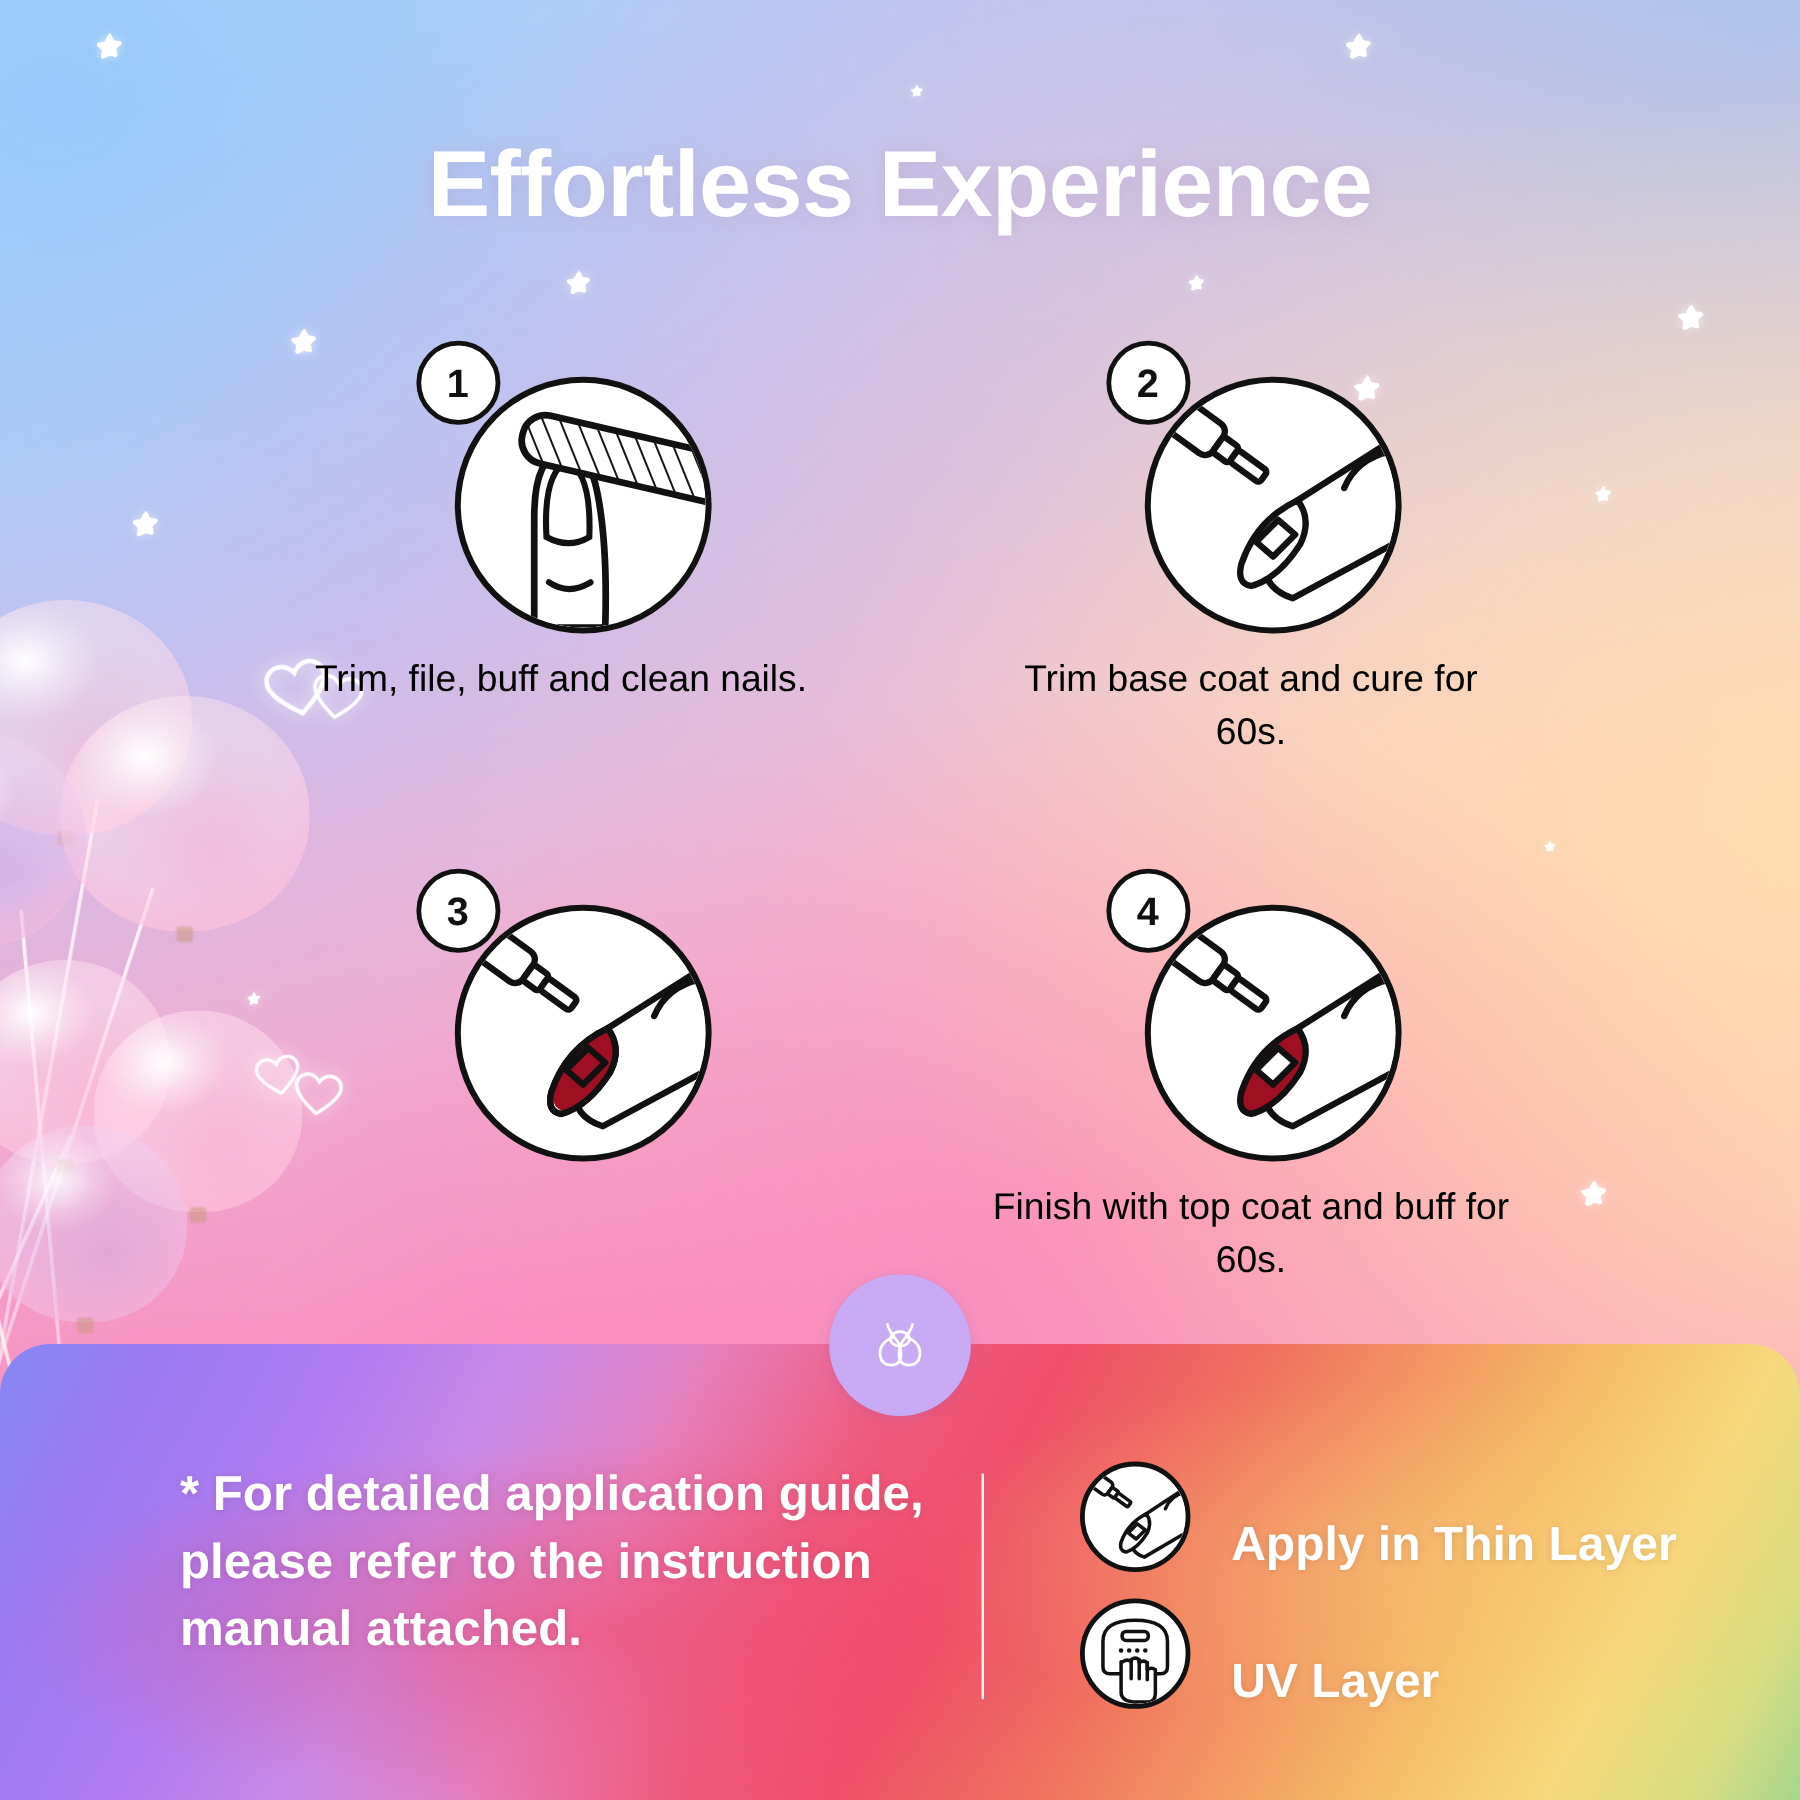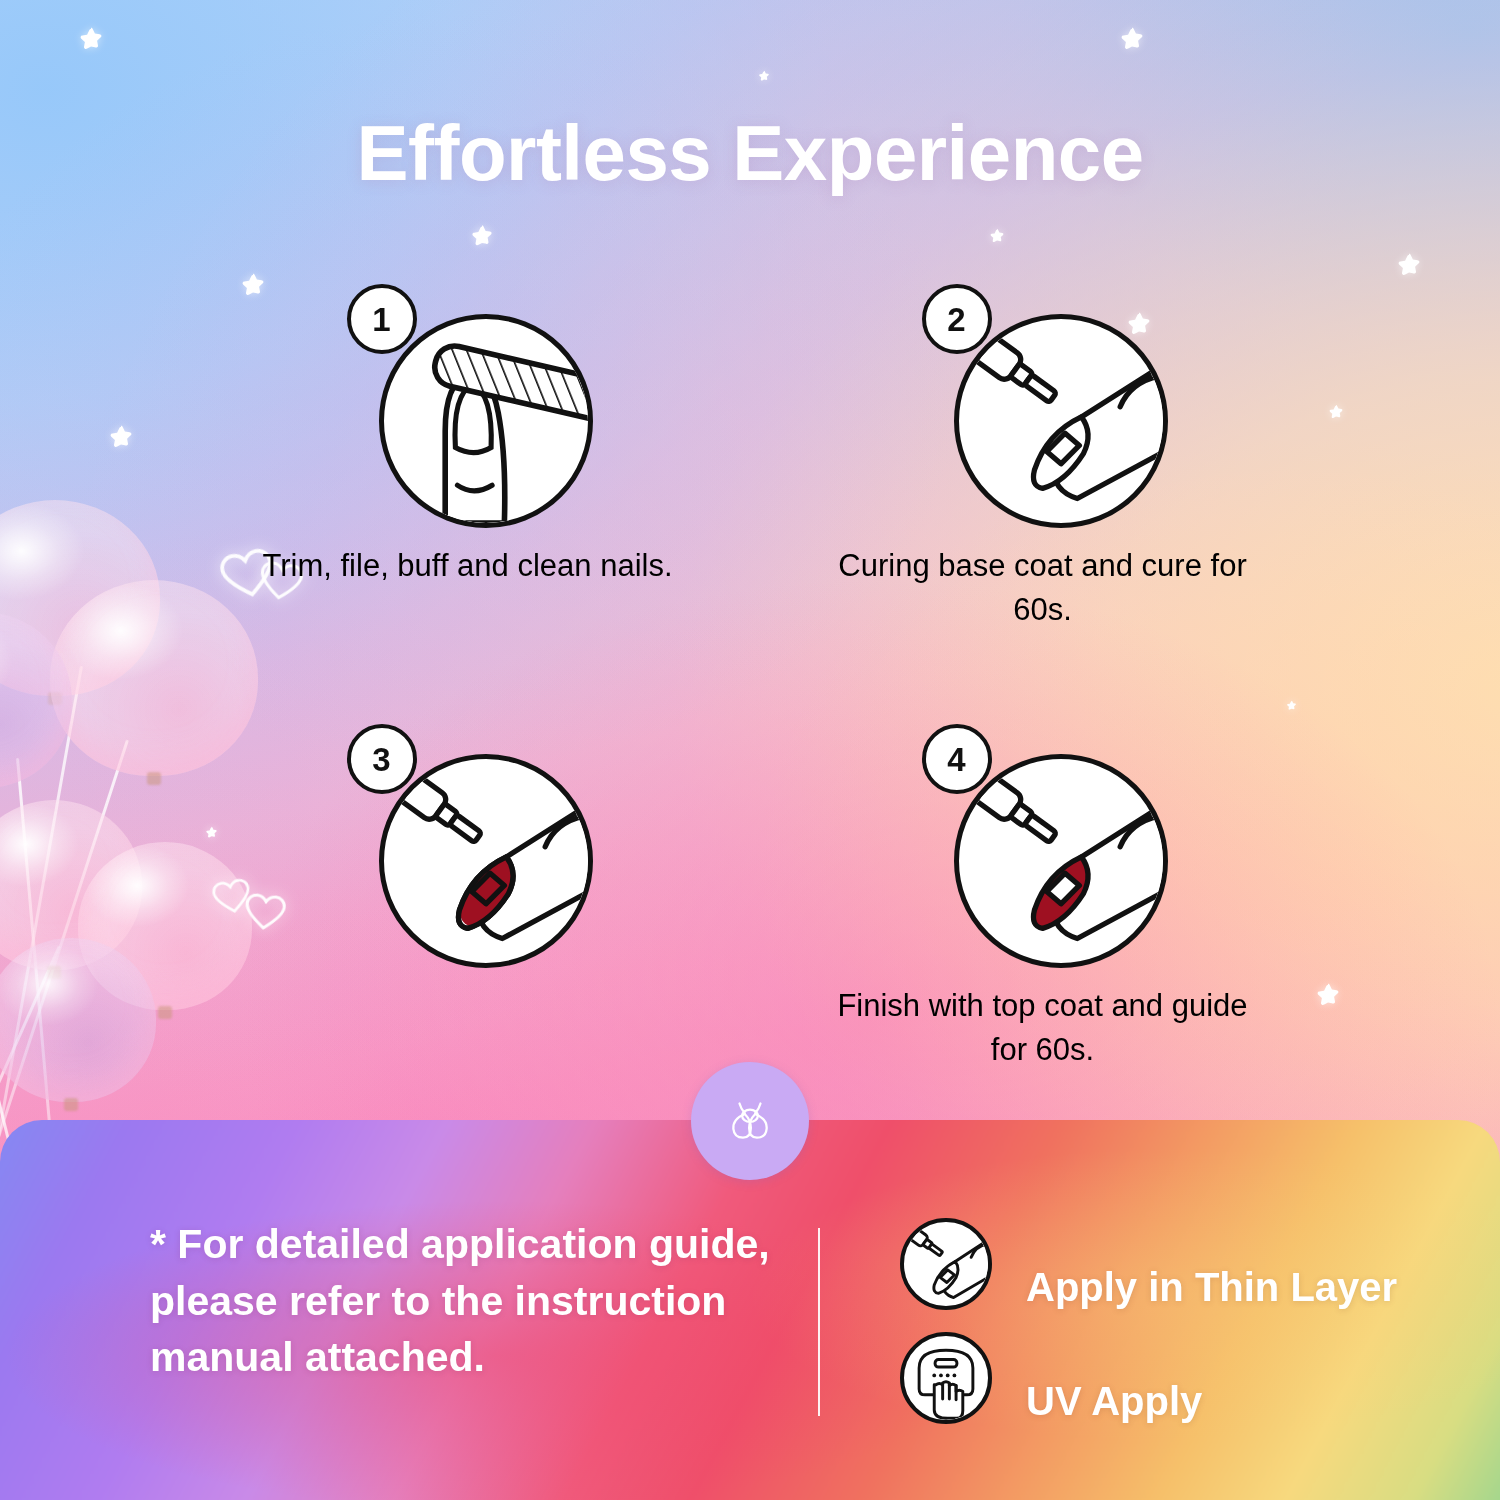--- a/index.html
+++ b/index.html
@@ -321,21 +321,21 @@
                 <rect x="-34" y="40" width="84" height="30" rx="8"></rect>
                 <rect x="50" y="47" width="16" height="16" rx="3"></rect>
                 <rect x="66" y="49" width="30" height="12" rx="3"></rect>
               </g>
 
               <path d="M86 130 L104 112 L118 124 L100 142 Z"></path>
             </g>
           </svg>
         </div>
       </div>
-      <div class="step-caption">Curing base coat and cure for 60s.</div>
+      <div class="step-caption">Trim base coat and cure for 60s.</div>
     </div>
 
     <div class="step">
       <div class="icon-wrap">
         <div class="badge">3</div>
         <div class="circle-icon">
           <svg viewBox="0 0 200 200">
             <defs>
               <clipPath id="c3">
                   <circle cx="100" cy="100" r="100"></circle>
@@ -381,21 +381,21 @@
               <g transform="rotate(36 60 60)">
                 <rect x="-34" y="40" width="84" height="30" rx="8"></rect>
                 <rect x="50" y="47" width="16" height="16" rx="3"></rect>
                 <rect x="66" y="49" width="30" height="12" rx="3"></rect>
               </g>
               <path d="M86 130 L104 112 L118 124 L100 142 Z"></path>
             </g>
           </svg>
         </div>
       </div>
-      <div class="step-caption">Finish with top coat and guide for 60s.</div>
+      <div class="step-caption">Finish with top coat and buff for 60s.</div>
     </div>
   </div>
 
   <div class="bottom">
     <div class="bottom-bg"></div>
     <div class="bottom-glow"></div>
   </div>
 
   <div class="logo-badge">
     <svg viewBox="0 0 64 64">
@@ -455,17 +455,17 @@
             <circle cx="104" cy="94" r="4.5" fill="#111" stroke="none"></circle>
             <circle cx="120" cy="94" r="4.5" fill="#111" stroke="none"></circle>
 
             <path d="M72 116 L72 176 Q72 196 104 196 L126 196 Q140 196 140 178 L140 132 Q132 126 124 132 L124 118 Q116 112 108 118 L108 112 Q100 106 92 112 L92 116 Q84 110 76 116 Z"></path>
             <path d="M92 116 L92 150" fill="none"></path>
             <path d="M108 114 L108 150" fill="none"></path>
             <path d="M124 118 L124 152" fill="none"></path>
           </g>
         </svg>
       </div>
-      <div class="feat-label">UV Apply</div>
+      <div class="feat-label">UV Layer</div>
     </div>
   </div>
 
 </div>
 
 </body></html>

